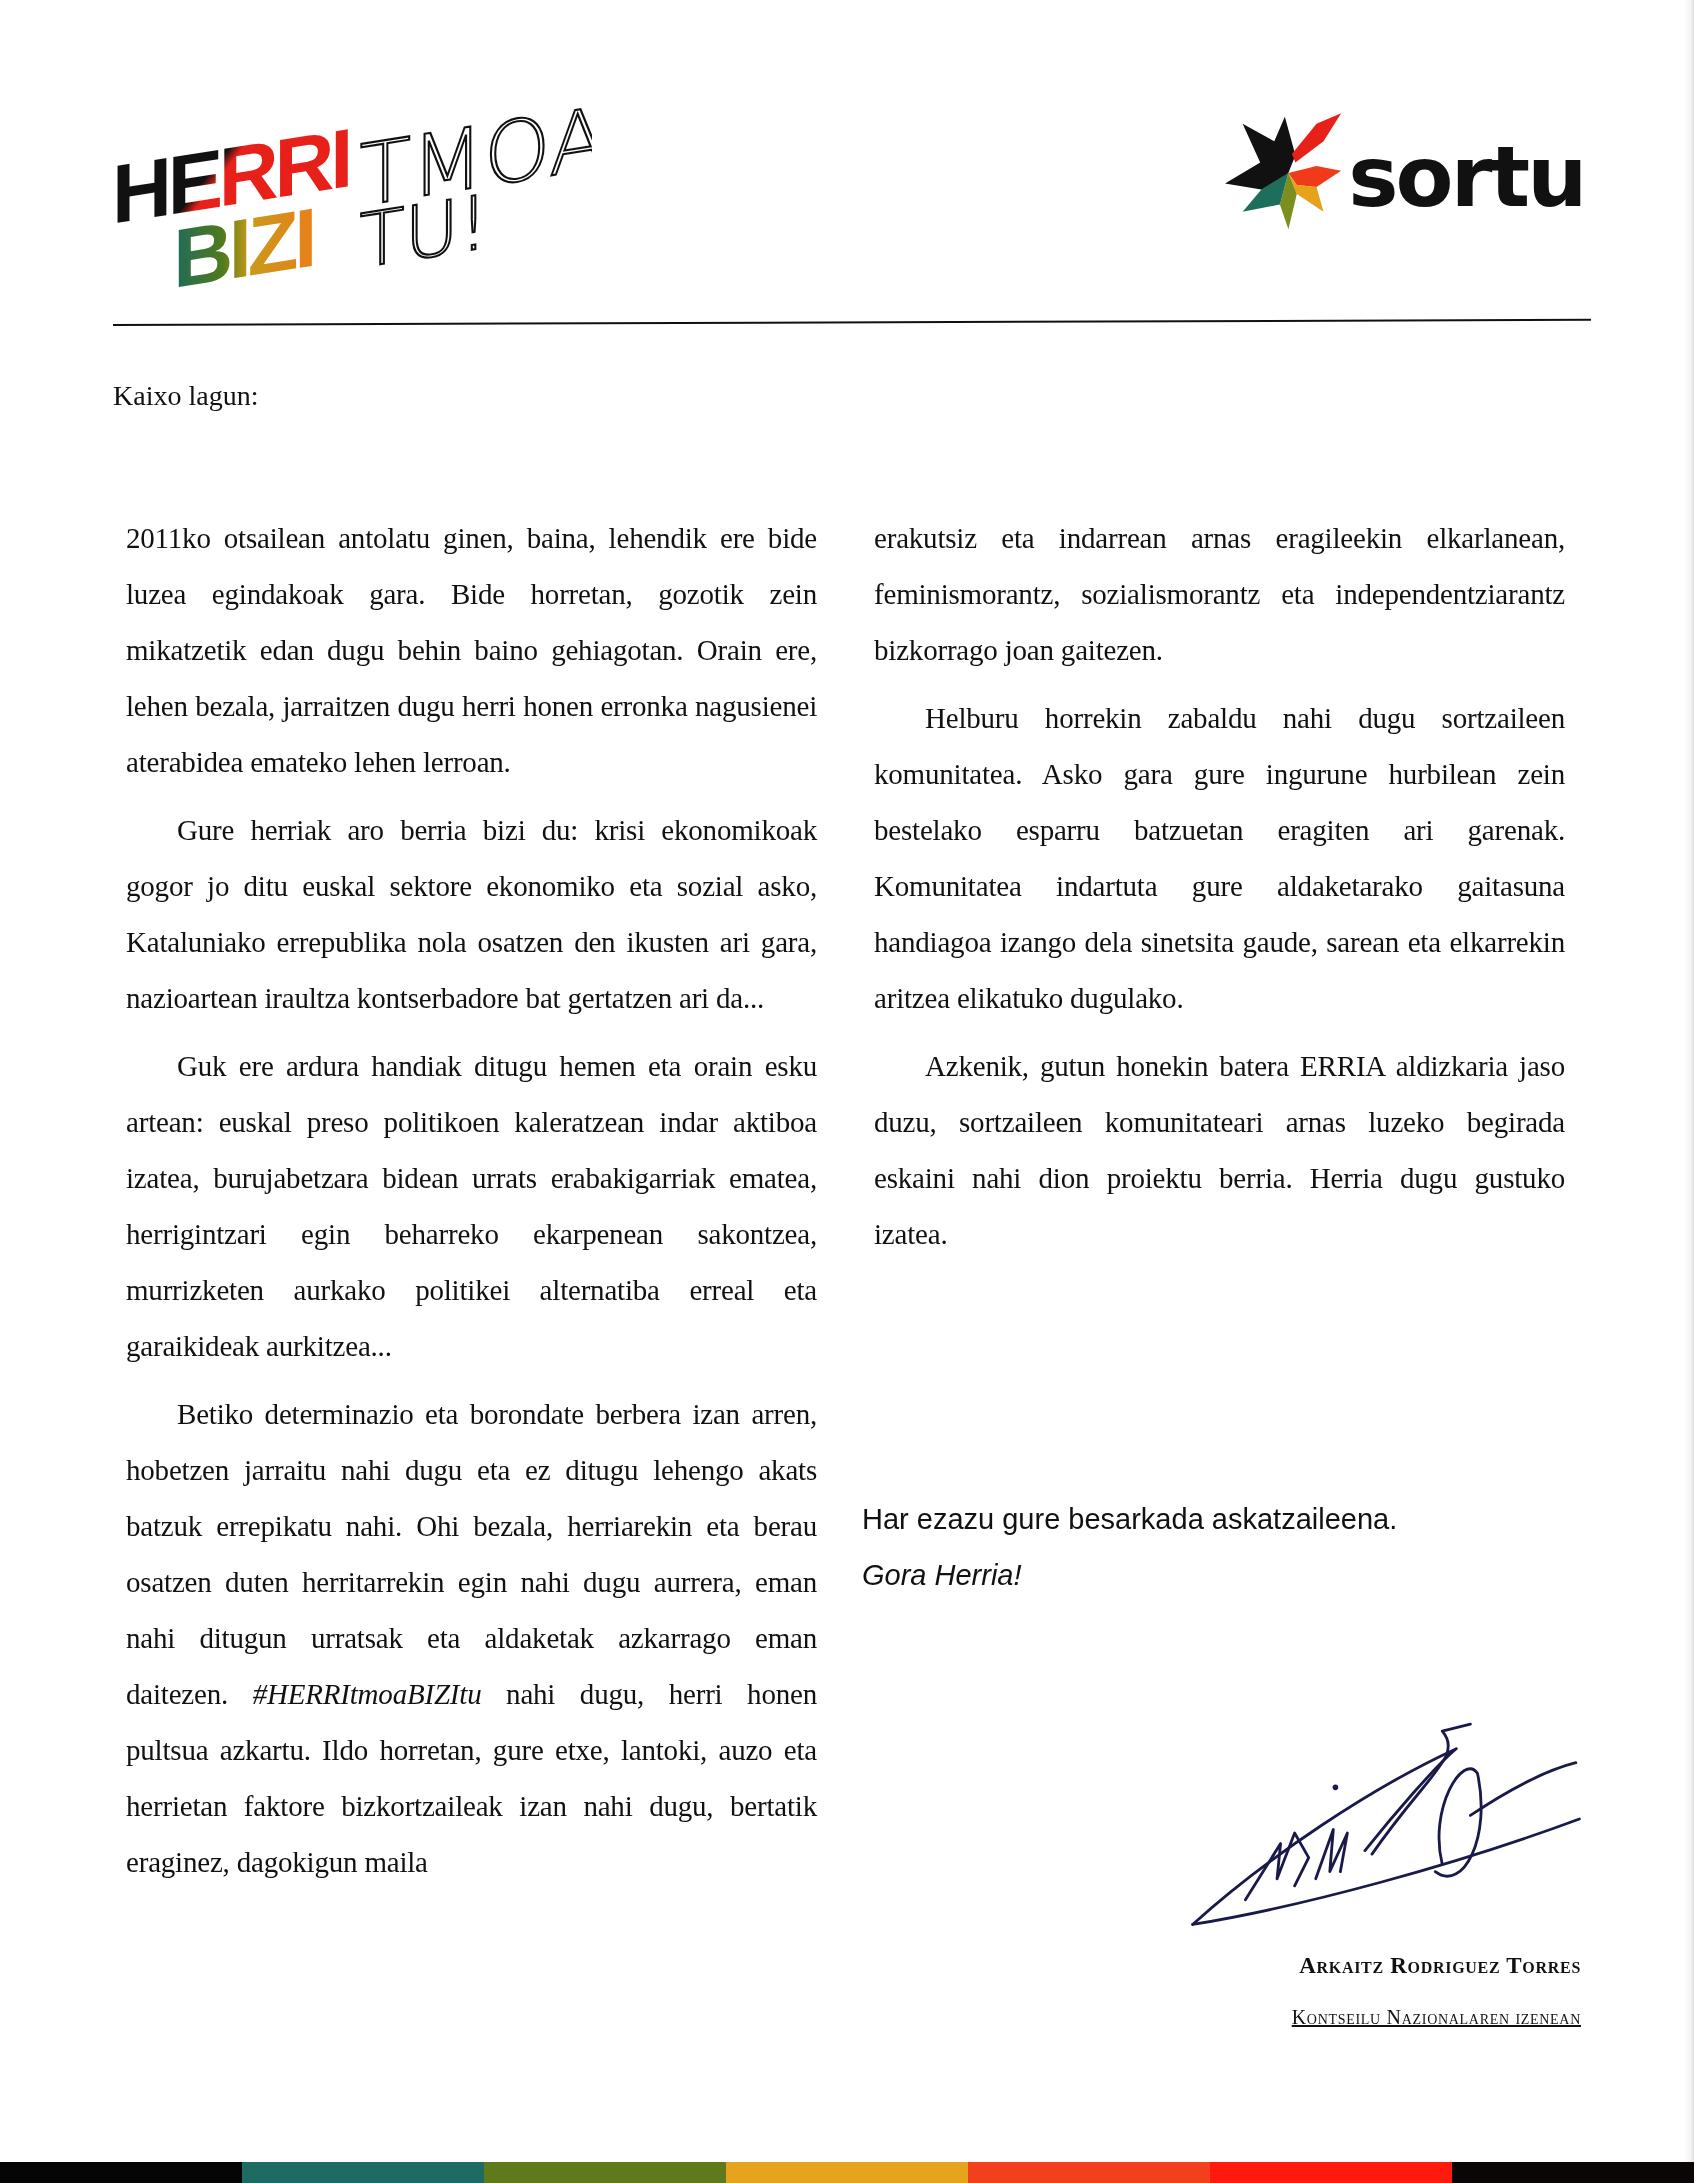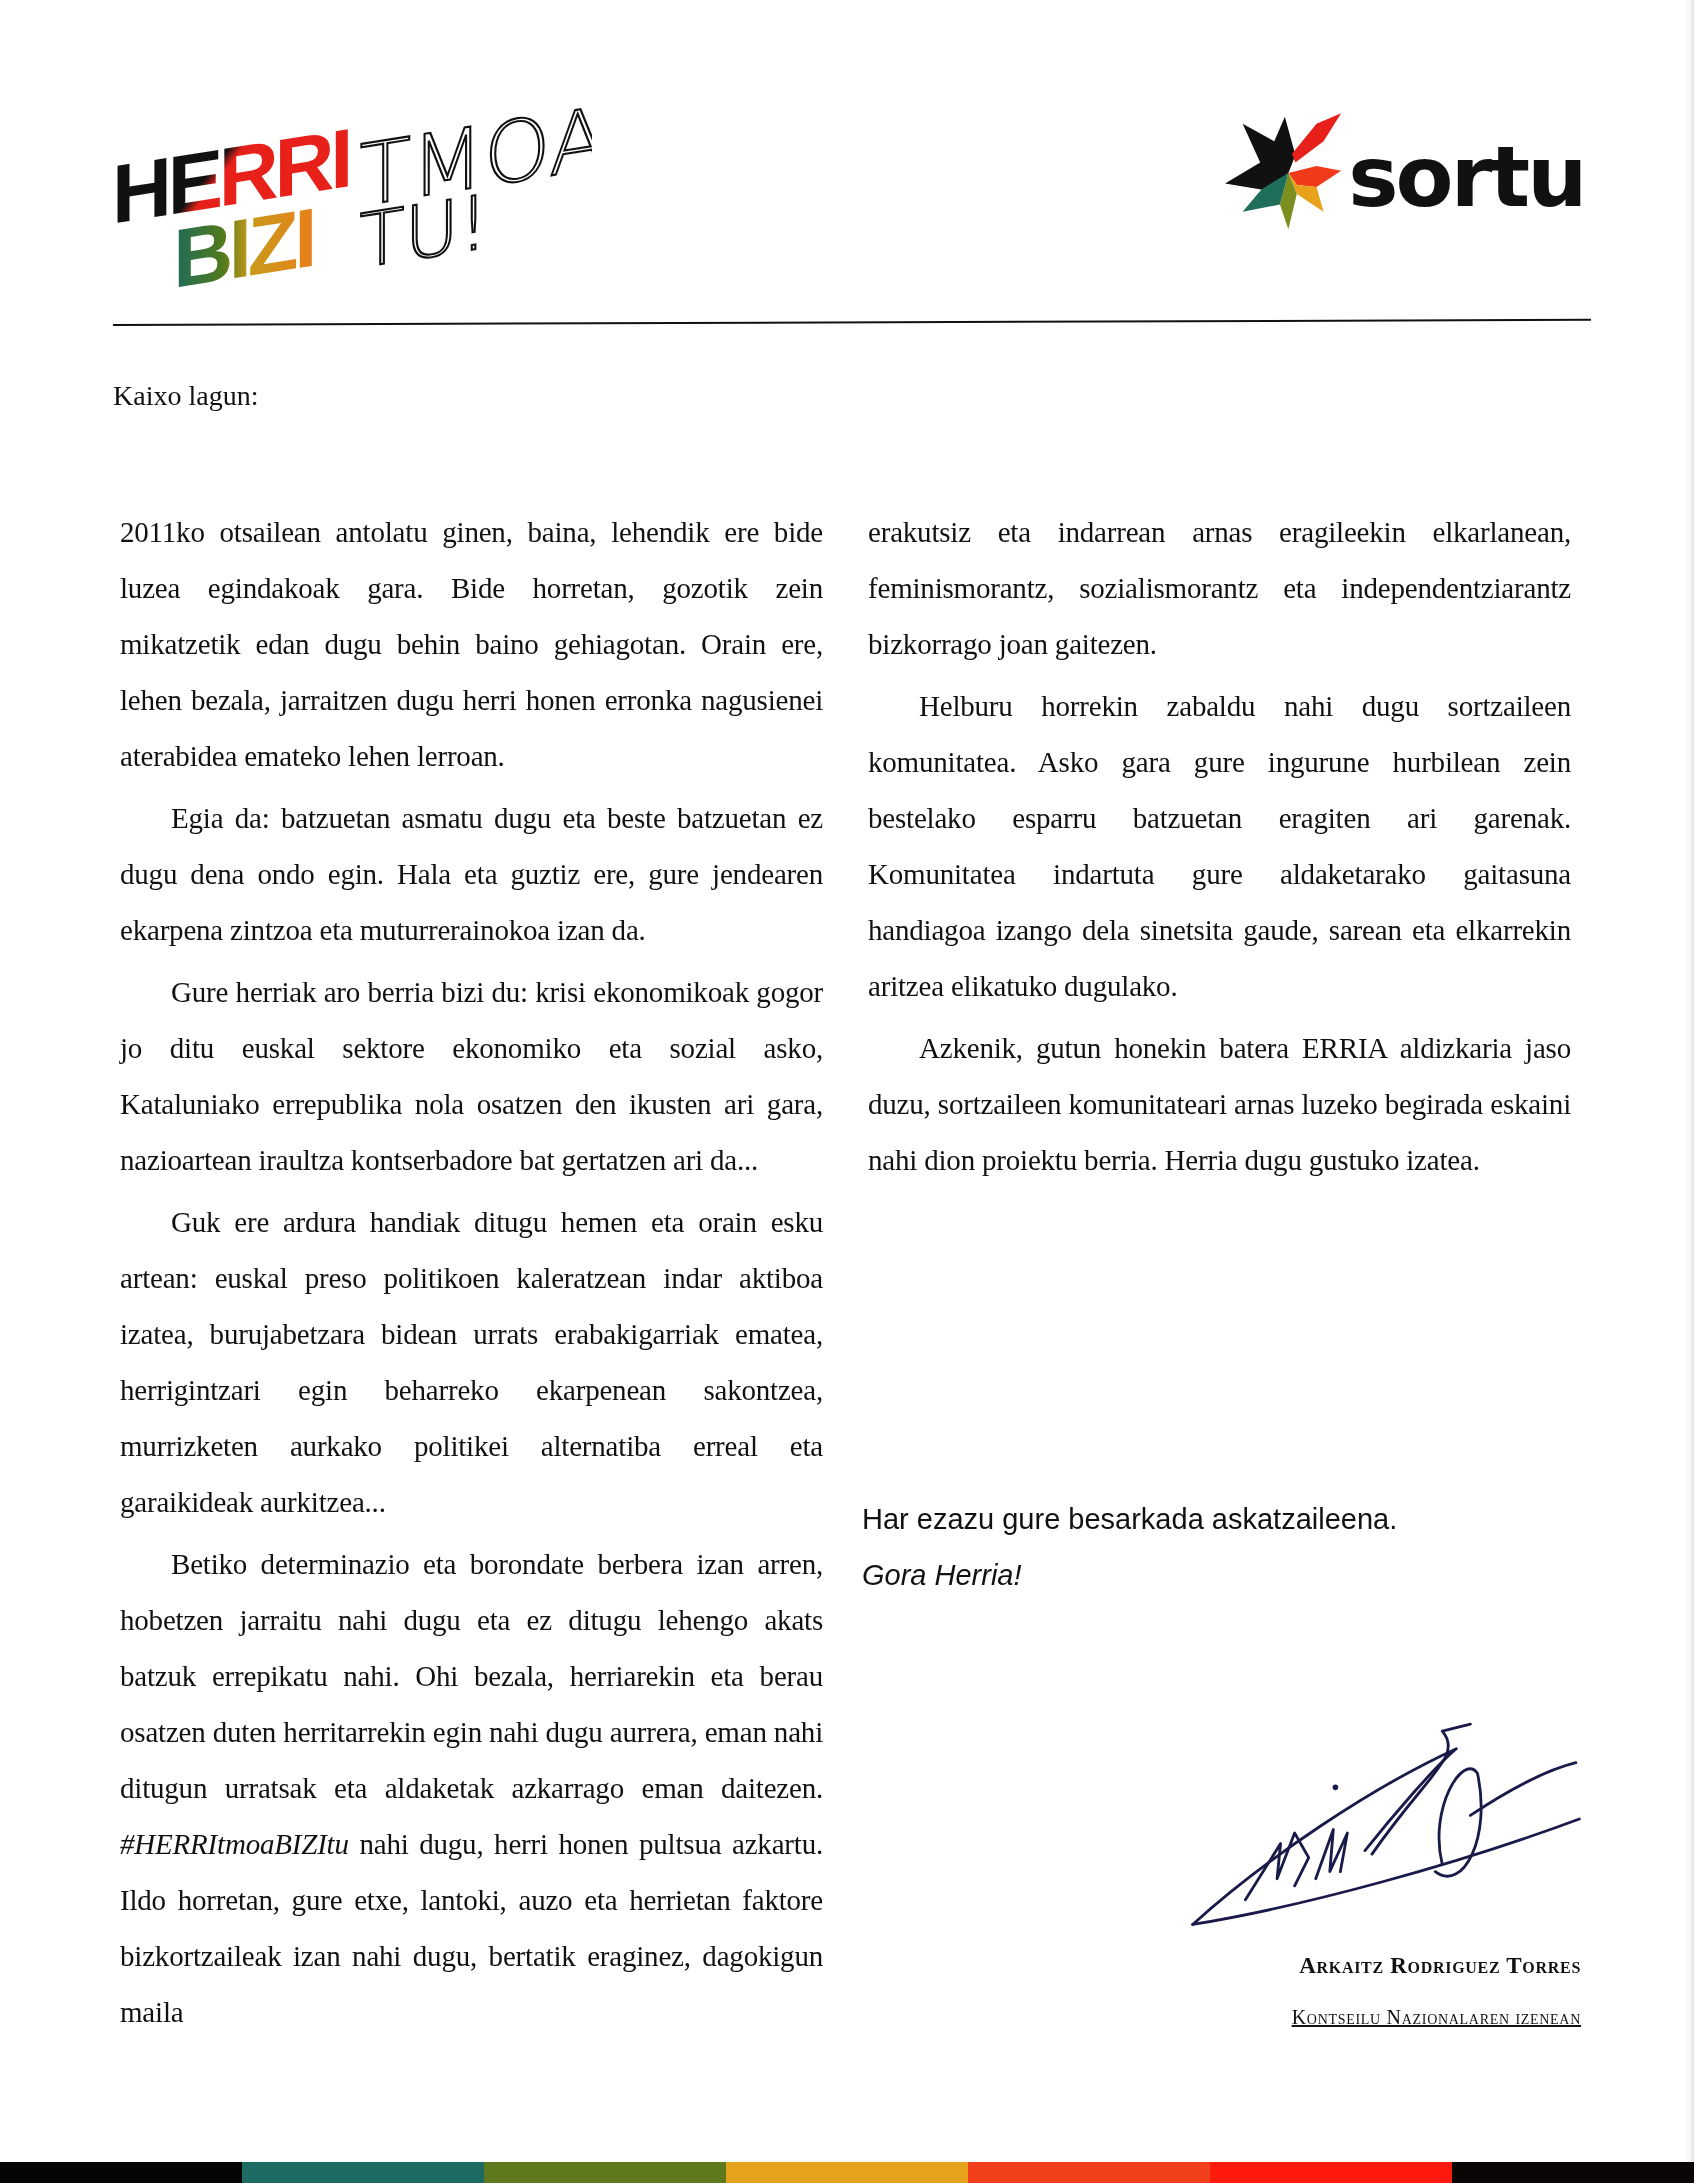--- a/index.html
+++ b/index.html
@@ -18,21 +18,21 @@
     background:#111; transform:rotate(-0.2deg); transform-origin:left center; }
 
   .greeting { position:absolute; left:113px; top:375px; font-size:28px; line-height:42px;
     font-family:"Liberation Serif", serif; }
 
   .col { position:absolute; top:498px; width:715px;
     font-family:"Liberation Serif", serif; font-size:29px; line-height:56px;
     text-align:justify; letter-spacing:-0.2px; }
   .col-left { left:114px; }
   .col-right { left:862px; }
-  .col p { margin:6px; text-indent:0; }
+  .col p { margin:12px; text-indent:0; }
   .col p.indent { text-indent:51px; }
   .col em { font-style:italic; }
   .oldstyle { font-variant-numeric:oldstyle-nums; }
 
   .closing { position:absolute; left:862px; top:1491px; font-family:Liberation Sans, sans-serif;
     font-size:29px; line-height:56px; }
   .closing .cheer { font-style:italic; }
 
   .signature { position:absolute; left:1161px; top:1710px; width:436px; height:232px; }
 
@@ -85,21 +85,20 @@
   </g>
   <text x="185" y="132" font-family="DejaVu Sans, sans-serif" font-weight="bold" font-size="120" letter-spacing="-4" fill="#111">sortu</text>
 </svg>
 
 <div class="header-rule"></div>
 
 <div class="greeting">Kaixo lagun:</div>
 
 <div class="col col-left">
   <p class="oldstyle">2011ko otsailean antolatu ginen, baina, lehendik ere bide luzea egindakoak gara. Bide horretan, gozotik zein mikatzetik edan dugu behin baino gehiagotan. Orain ere, lehen bezala, jarraitzen dugu herri honen erronka nagusienei aterabidea emateko lehen lerroan.</p>
-  <p class="indent">Egia da: batzuetan asmatu dugu eta beste batzuetan ez dugu dena ondo egin.  Hala eta guztiz ere, gure jendearen ekarpena zintzoa eta muturrerainokoa izan da.</p>
   <p class="indent">Gure herriak aro berria bizi du: krisi ekonomikoak gogor jo ditu euskal sektore ekonomiko eta sozial asko, Kataluniako errepublika nola osatzen den ikusten ari gara,  nazioartean iraultza kontserbadore bat gertatzen ari da...</p>
   <p class="indent">Guk ere ardura handiak ditugu hemen eta orain esku artean: euskal preso politikoen kaleratzean indar aktiboa izatea, burujabetzara bidean urrats erabakigarriak ematea, herrigintzari egin beharreko ekarpenean sakontzea, murrizketen aurkako politikei alternatiba erreal eta garaikideak aurkitzea...</p>
   <p class="indent"><span>Betiko determinazio eta borondate berbera izan arren, hobetzen jarraitu nahi dugu eta ez ditugu lehengo akats batzuk errepikatu nahi. Ohi bezala, herriarekin eta berau osatzen duten herritarrekin egin nahi dugu aurrera, eman nahi ditugun urratsak eta aldaketak azkarrago eman daitezen. </span><em>#HERRItmoaBIZItu</em><span> nahi dugu, herri honen pultsua azkartu. Ildo horretan, gure etxe, lantoki, auzo eta herrietan faktore bizkortzaileak izan nahi dugu, bertatik eraginez, dagokigun maila</span></p>
 </div>
 
 <div class="col col-right">
   <p>erakutsiz eta indarrean arnas eragileekin elkarlanean, feminismorantz, sozialismorantz eta independentziarantz bizkorrago joan gaitezen.</p>
   <p class="indent">Helburu horrekin zabaldu nahi dugu sortzaileen komunitatea. Asko gara gure ingurune hurbilean zein bestelako esparru batzuetan eragiten ari garenak. Komunitatea indartuta gure aldaketarako gaitasuna handiagoa izango dela sinetsita gaude, sarean eta elkarrekin aritzea elikatuko dugulako.</p>
   <p class="indent">Azkenik, gutun honekin batera ERRIA aldizkaria jaso duzu, sortzaileen komunitateari arnas luzeko begirada eskaini nahi dion proiektu berria. Herria dugu gustuko izatea.</p>
 </div>

